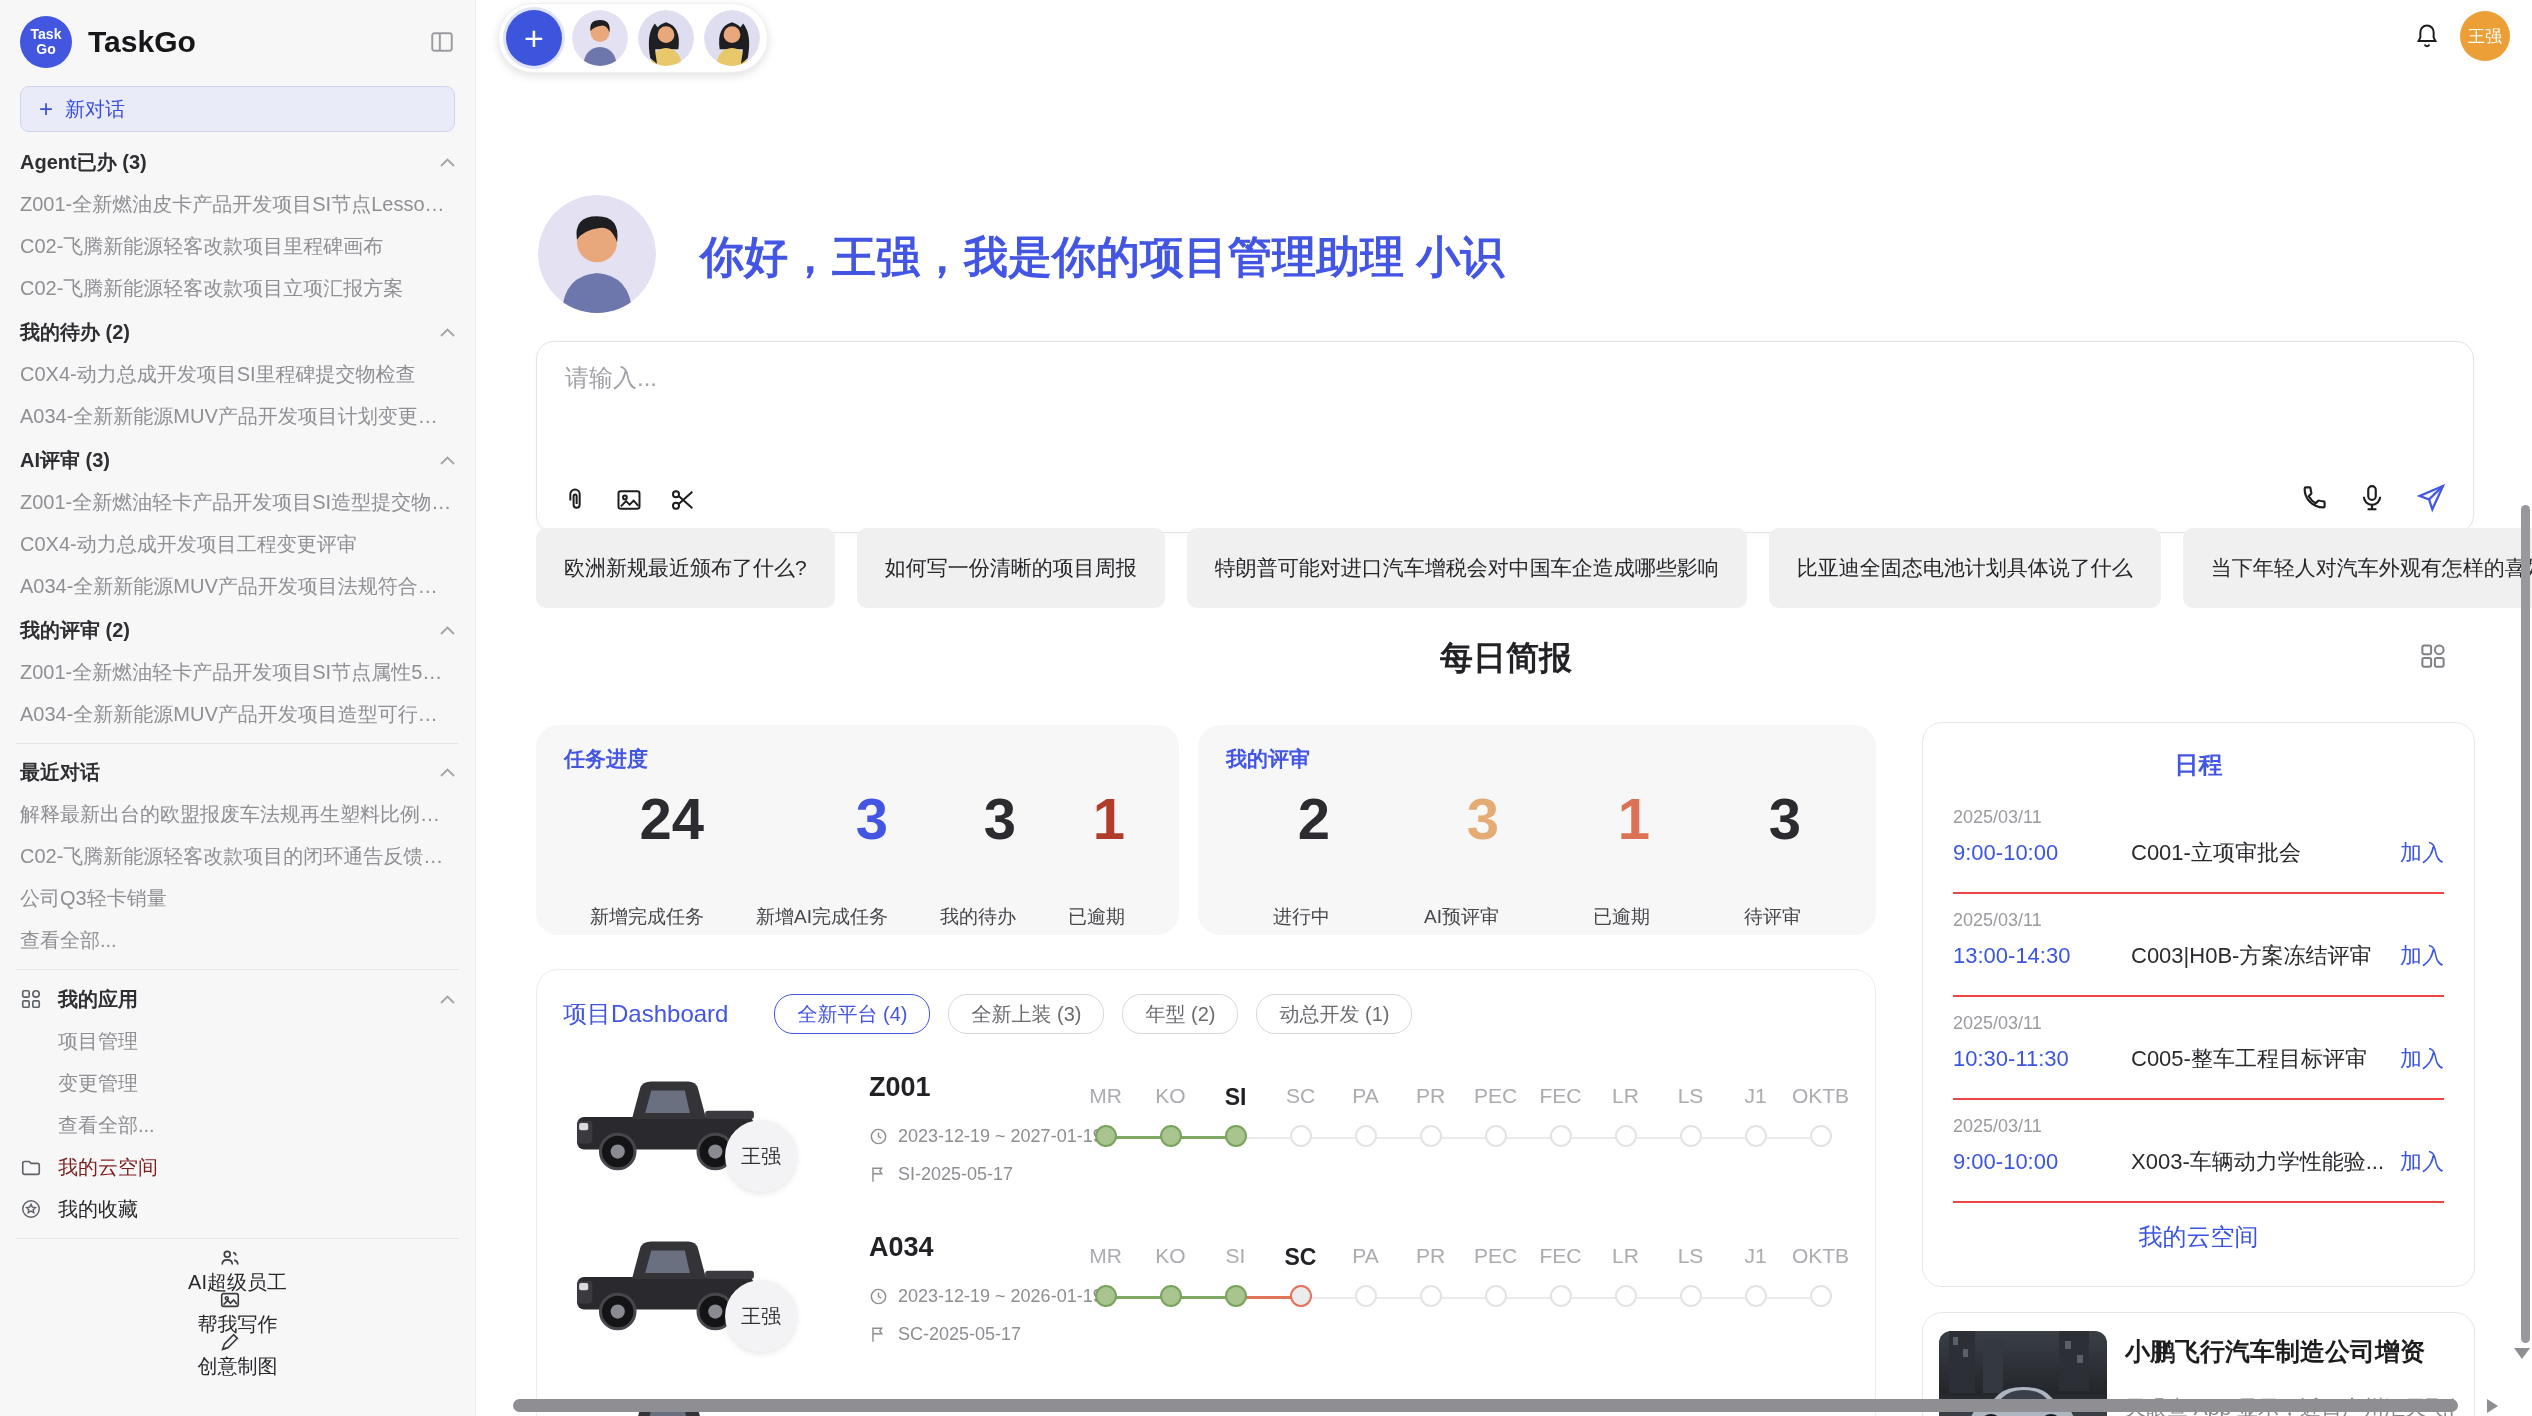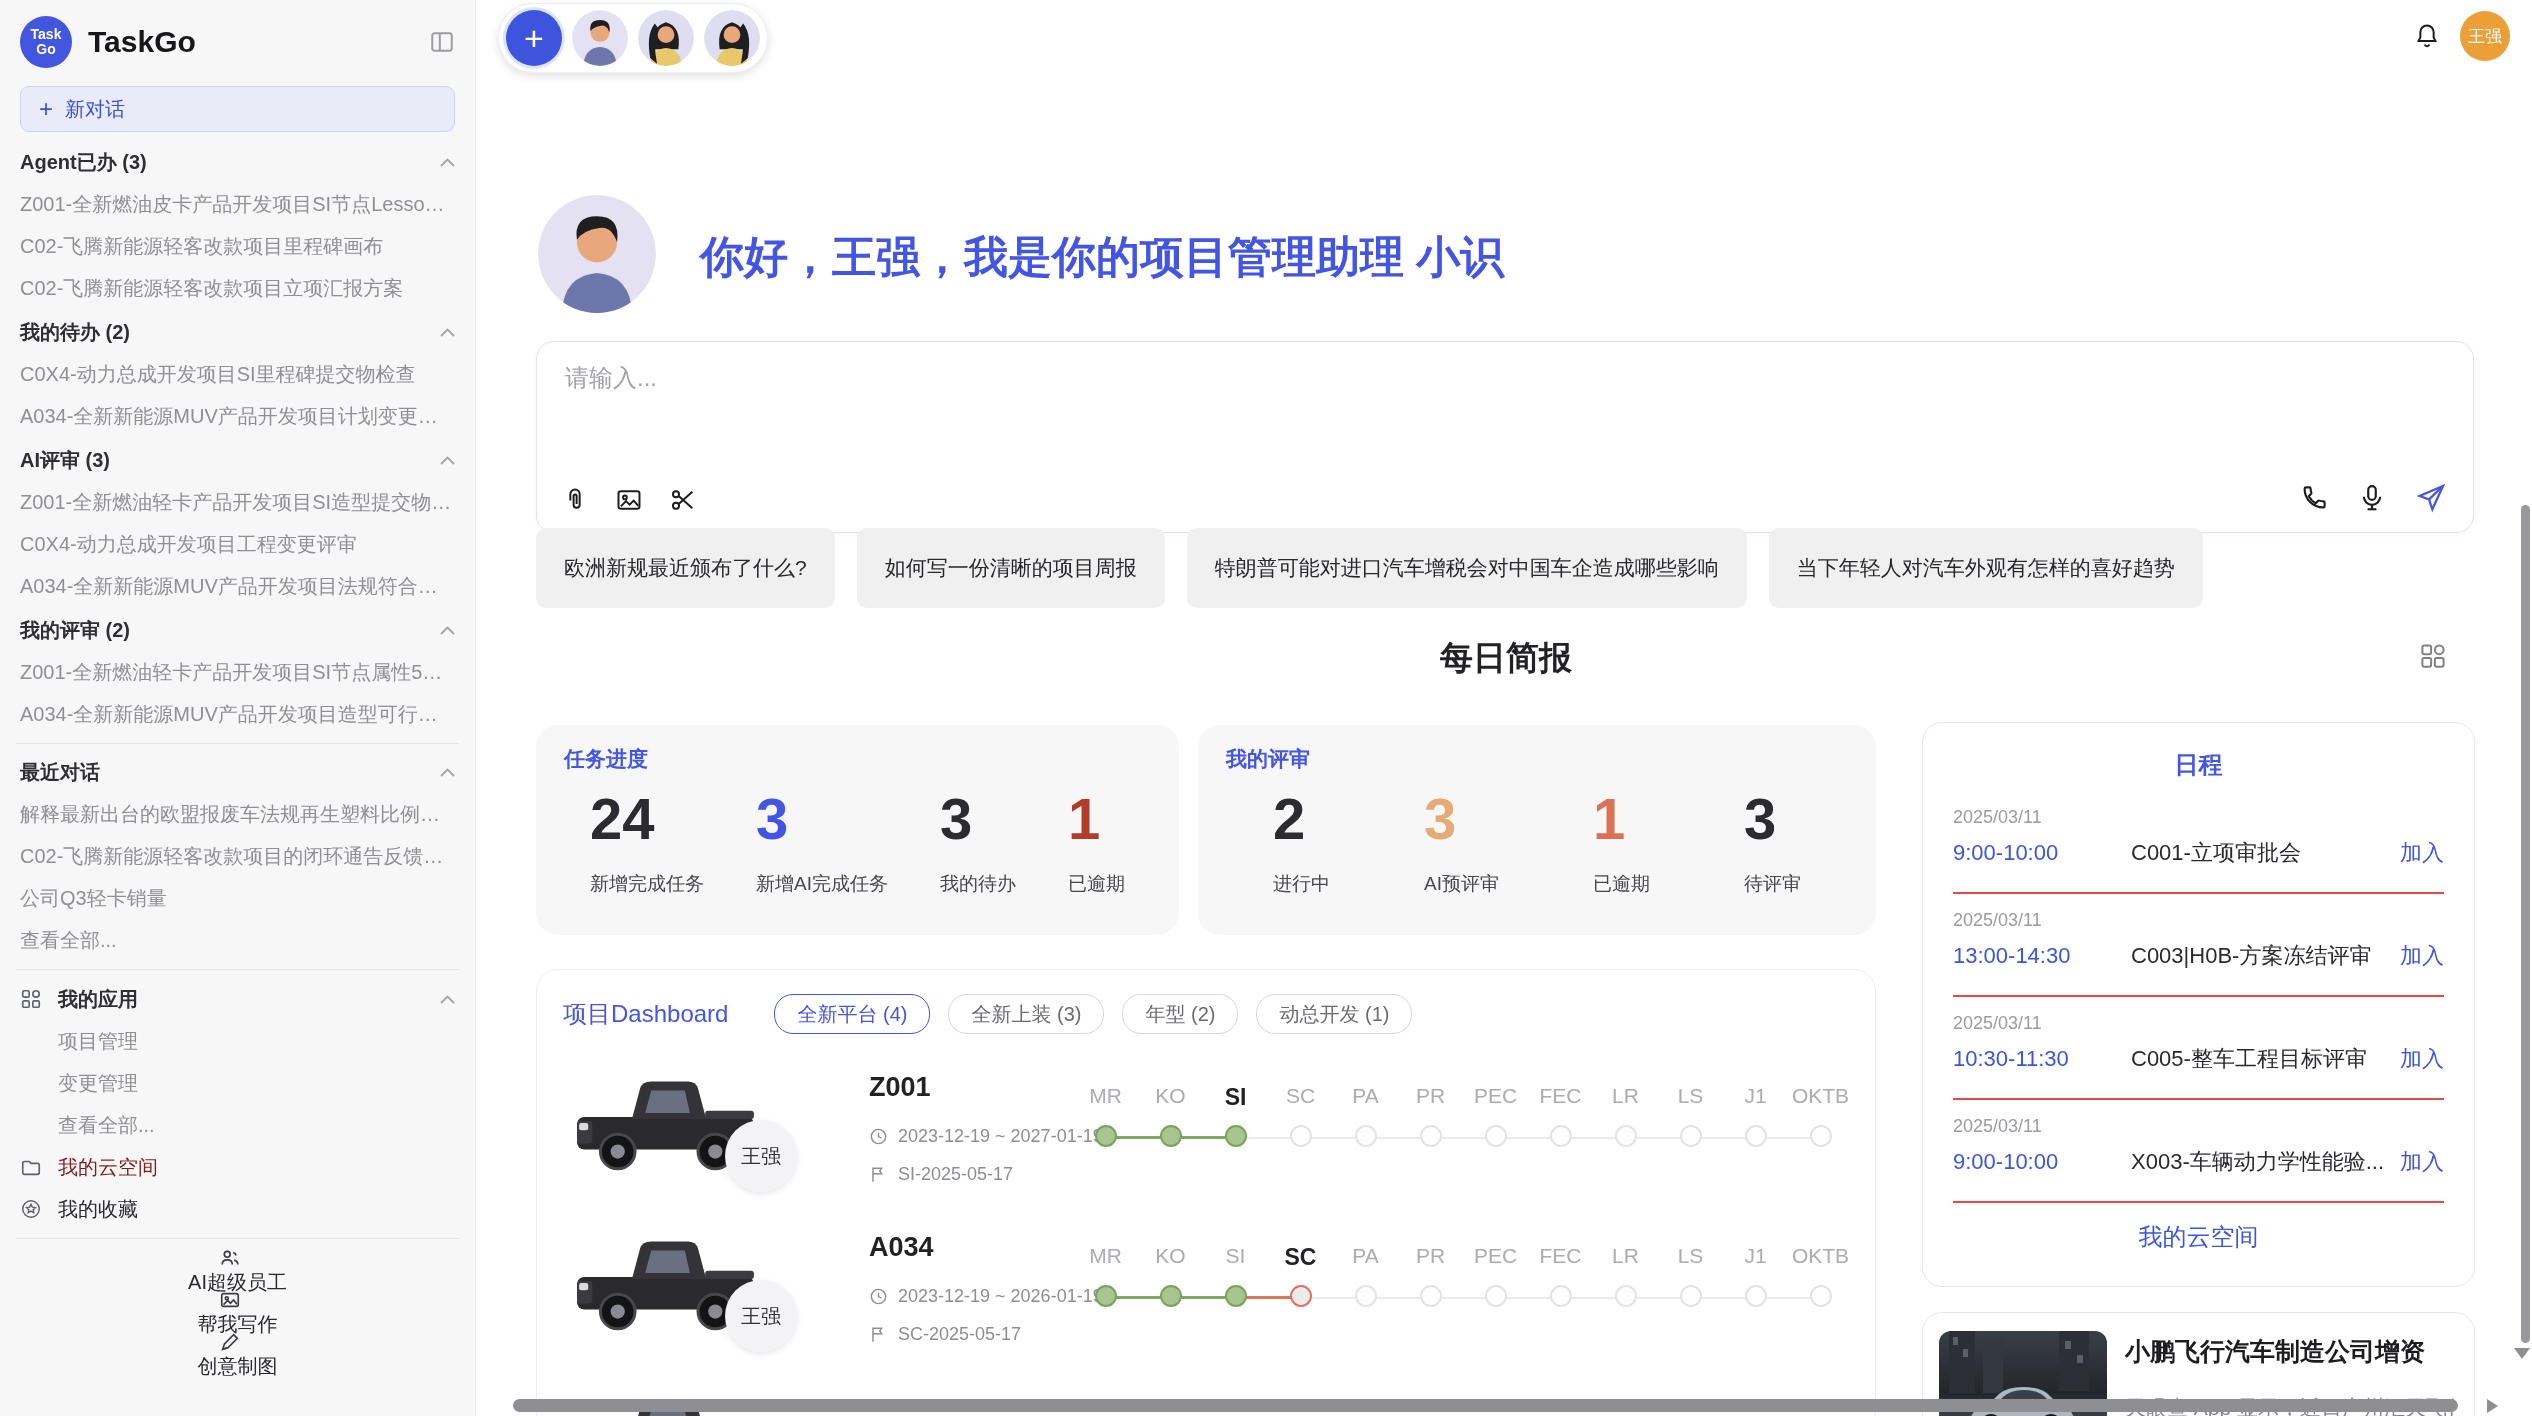--- a/index.html
+++ b/index.html
@@ -69,21 +69,21 @@
   
   .brief-title{position:absolute;left:536px;top:636px;width:1940px;text-align:center;font-size:33px;
                font-weight:700;color:#222226;}
   .grid-btn{position:absolute;left:2418px;top:641px;color:#808086;cursor:pointer;}
   .stat-card{position:absolute;top:725px;height:210px;background:#f7f7f8;border-radius:22px;box-sizing:border-box;
              padding:20px 28px 0;}
   .stat-card.c1{left:536px;width:643px;}
   .stat-card.c2{left:1198px;width:678px;}
   .stat-card h3{margin:0;font-size:21px;font-weight:600;color:#4355e3;}
   .stat-row{display:flex;justify-content:space-around;margin-top:14px;}
-  .stat{display:flex;flex-direction:column;align-items:flex-start;}
+  .stat{display:flex;flex-direction:column;align-items:flex-end;gap:33px;}
   .stat .num{font-size:58px;font-weight:600;color:#2b2b30;line-height:64px;}
   .stat .num.blue{color:#4355e3;} .stat .num.red{color:#b23c2a;}
   .stat .num.tan{color:#e5ab75;} .stat .num.salmon{color:#dc7156;}
   .stat .lbl{margin-top:20px;font-size:19px;color:#46464b;}
 
   
   .dash{position:absolute;left:536px;top:969px;width:1340px;height:470px;box-sizing:border-box;
         background:#fff;border:1px solid #ececf0;border-radius:22px;overflow:hidden;}
   .dash-head{display:flex;align-items:center;padding:24px 26px 0;}
   .dash-title{font-size:24px;font-weight:400;color:#4355e3;margin-right:46px;}
@@ -408,20 +408,21 @@
             <path d="M21 3 L10.5 13"></path>
           </svg>
       </span>
     </div>
   </div>
 
   <div class="chips">
     <div class="chip">欧洲新规最近颁布了什么?</div>
     <div class="chip">如何写一份清晰的项目周报</div>
     <div class="chip">特朗普可能对进口汽车增税会对中国车企造成哪些影响</div>
+    <div class="chip">比亚迪全固态电池计划具体说了什么</div>
     <div class="chip">当下年轻人对汽车外观有怎样的喜好趋势</div>
   </div>
 
   <div class="brief-title">每日简报</div>
   <div class="grid-btn">
     <svg width="30" height="30" viewBox="0 0 24 24" fill="none" stroke="currentColor" stroke-width="1.6">
         <rect x="3.5" y="3.5" width="7" height="7" rx="1.5"></rect>
         <rect x="3.5" y="13.5" width="7" height="7" rx="1.5"></rect>
         <rect x="13.5" y="13.5" width="7" height="7" rx="1.5"></rect>
         <circle cx="17" cy="7" r="3.5"></circle>

